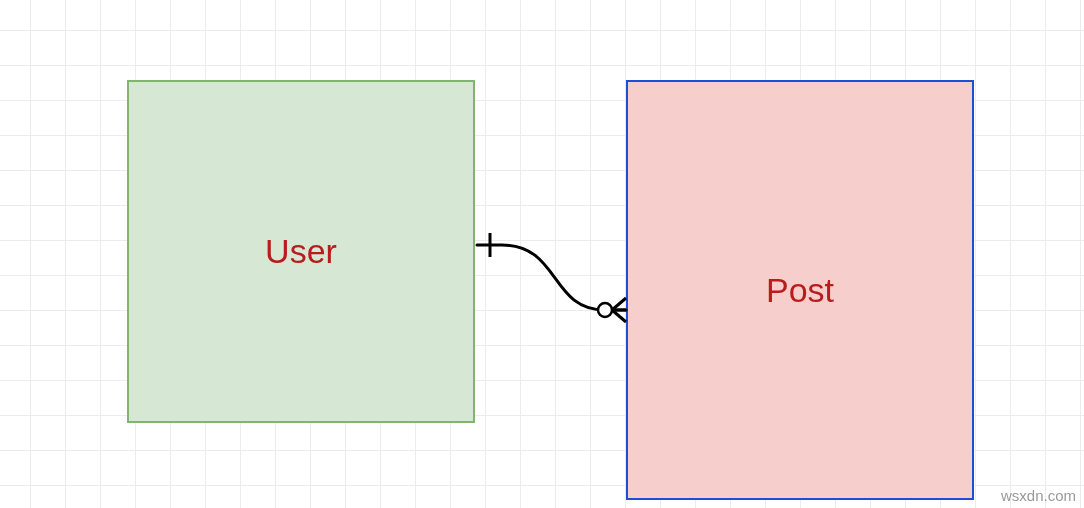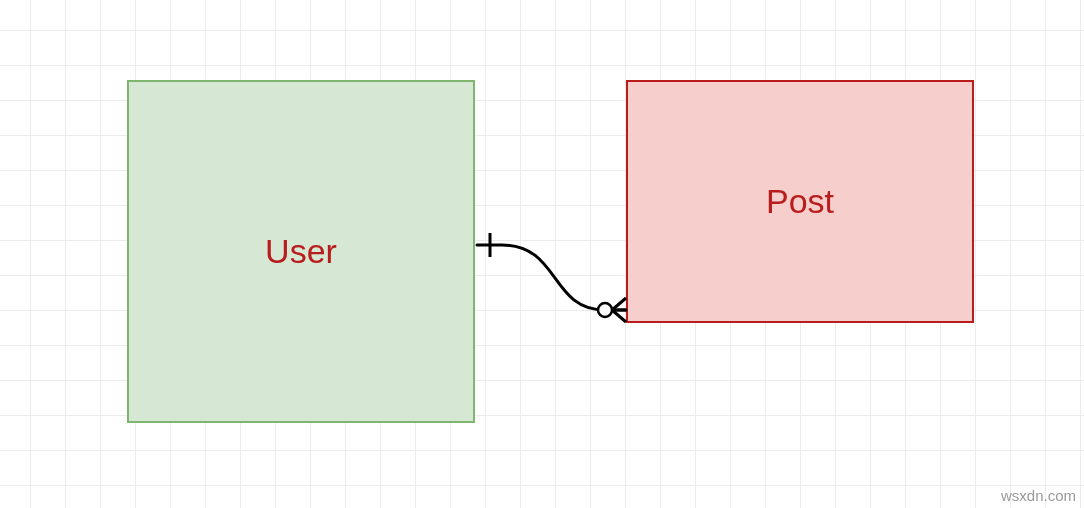--- a/index.html
+++ b/index.html
@@ -32,23 +32,23 @@
       top: 80px;
       width: 348px;
       height: 343px;
       background: #d6e8d4;
       border: 2px solid #7fb56f;
     }
     .entity-post {
       left: 626px;
       top: 80px;
       width: 348px;
-      height: 243px;
+      height: 420px;
       background: #f6cecc;
-      border: 2px solid #b91c1c;
+      border: 2px solid #1d4ed8;
     }
     .connector-layer {
       position: absolute;
       inset: 0;
       pointer-events: none;
     }
     .watermark {
       position: absolute;
       right: 8px;
       bottom: 4px;

